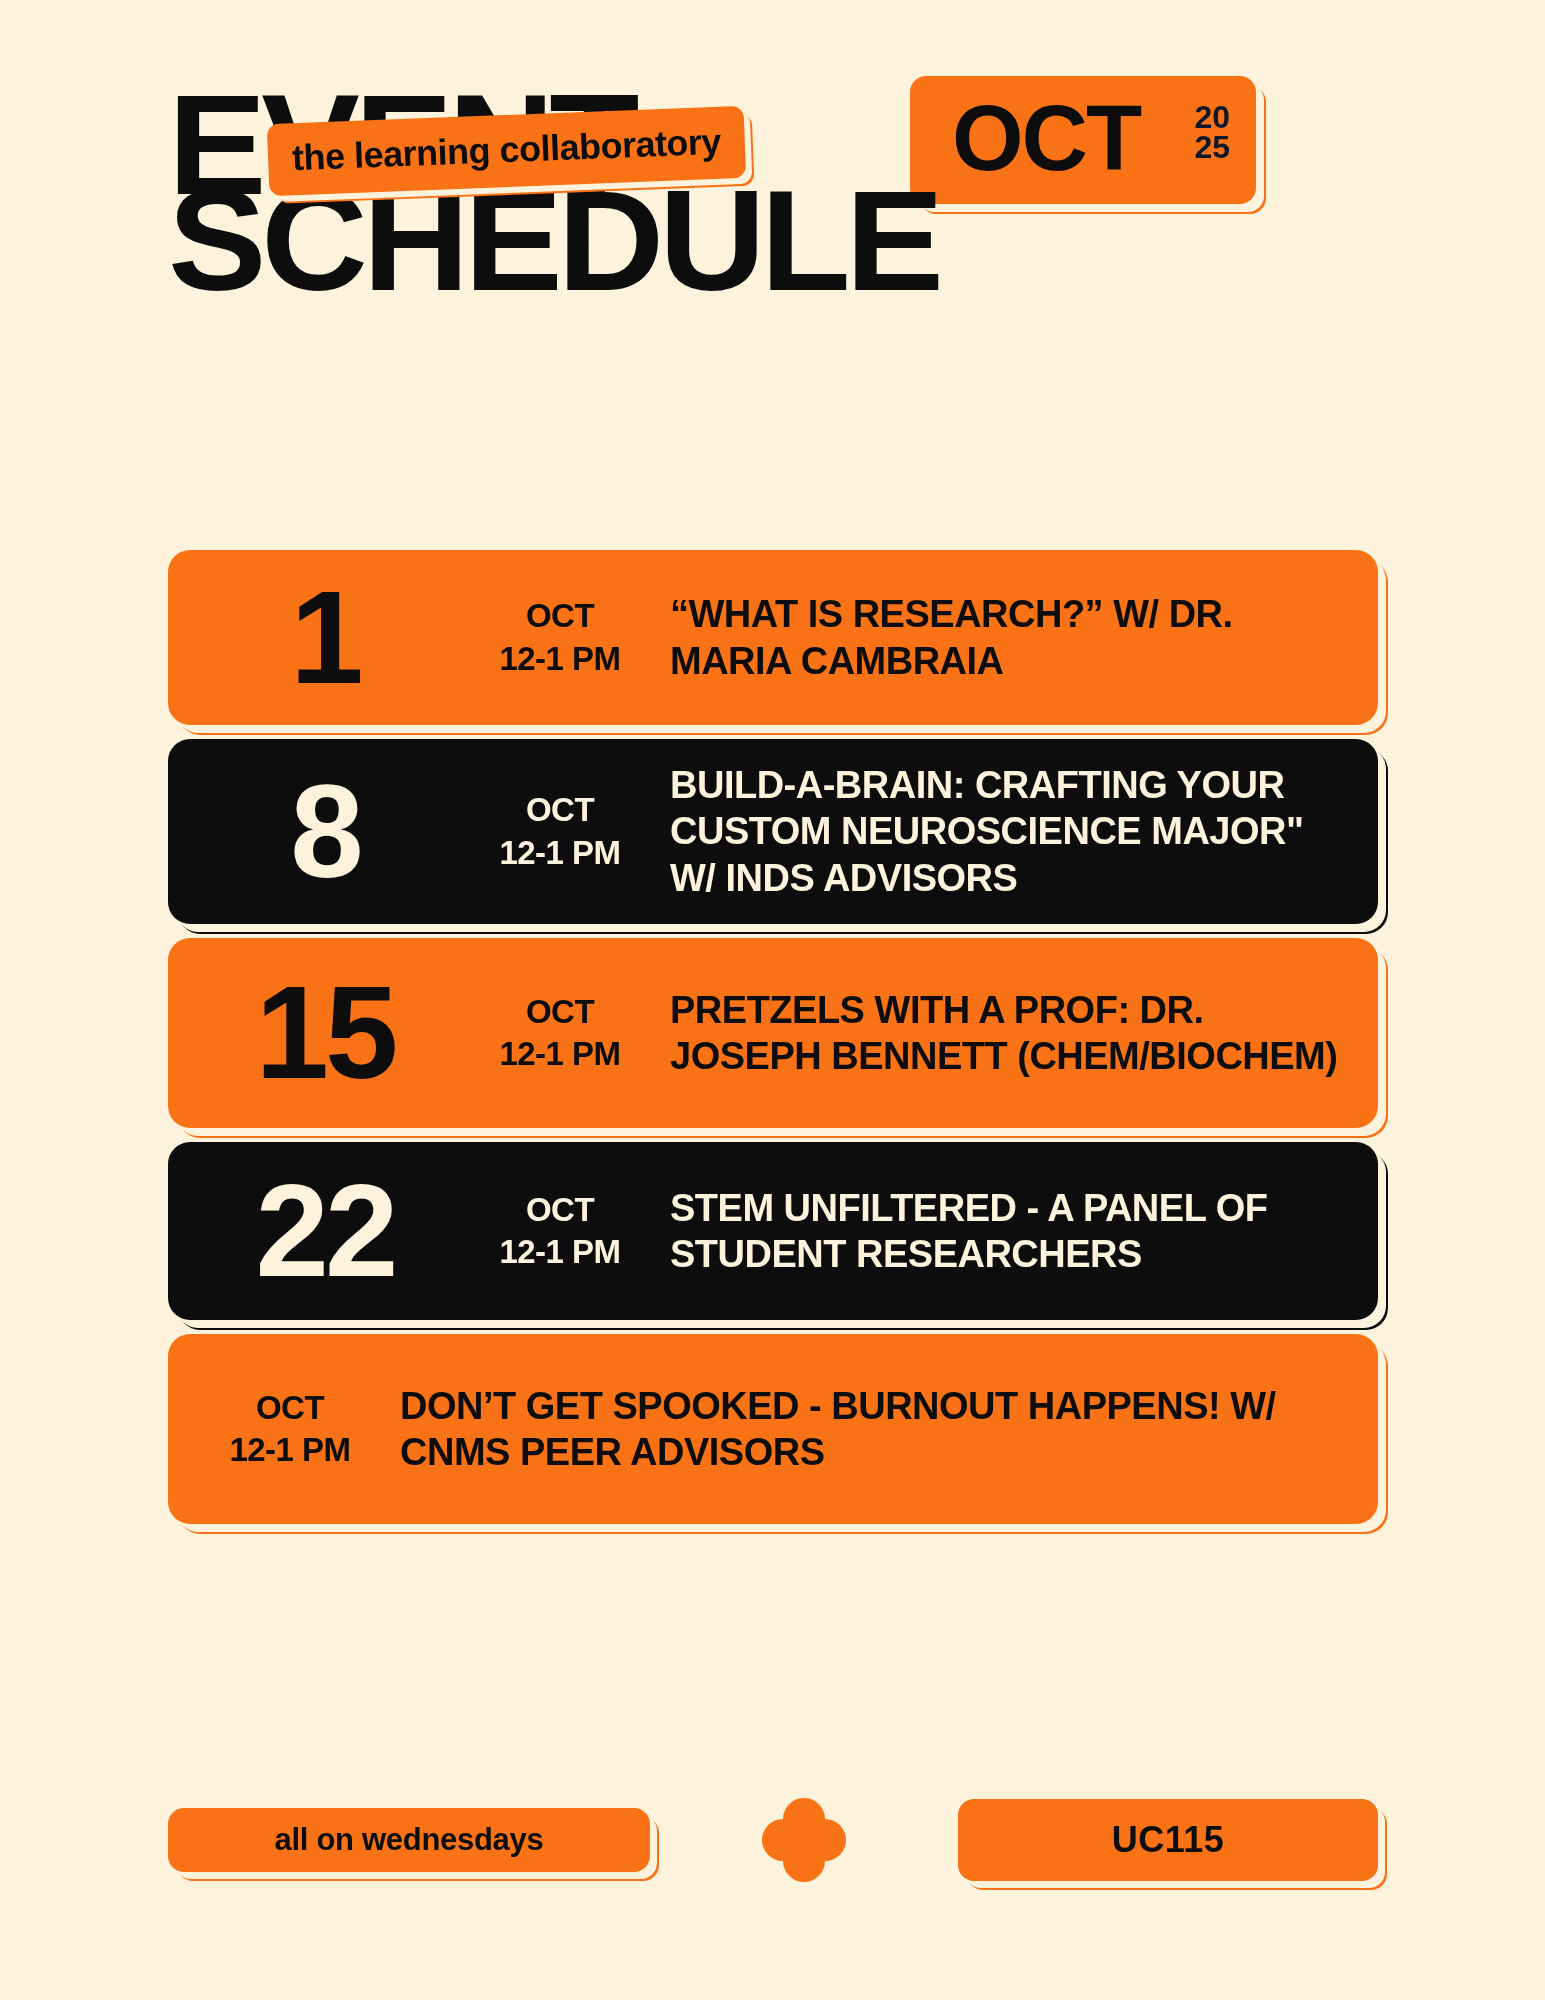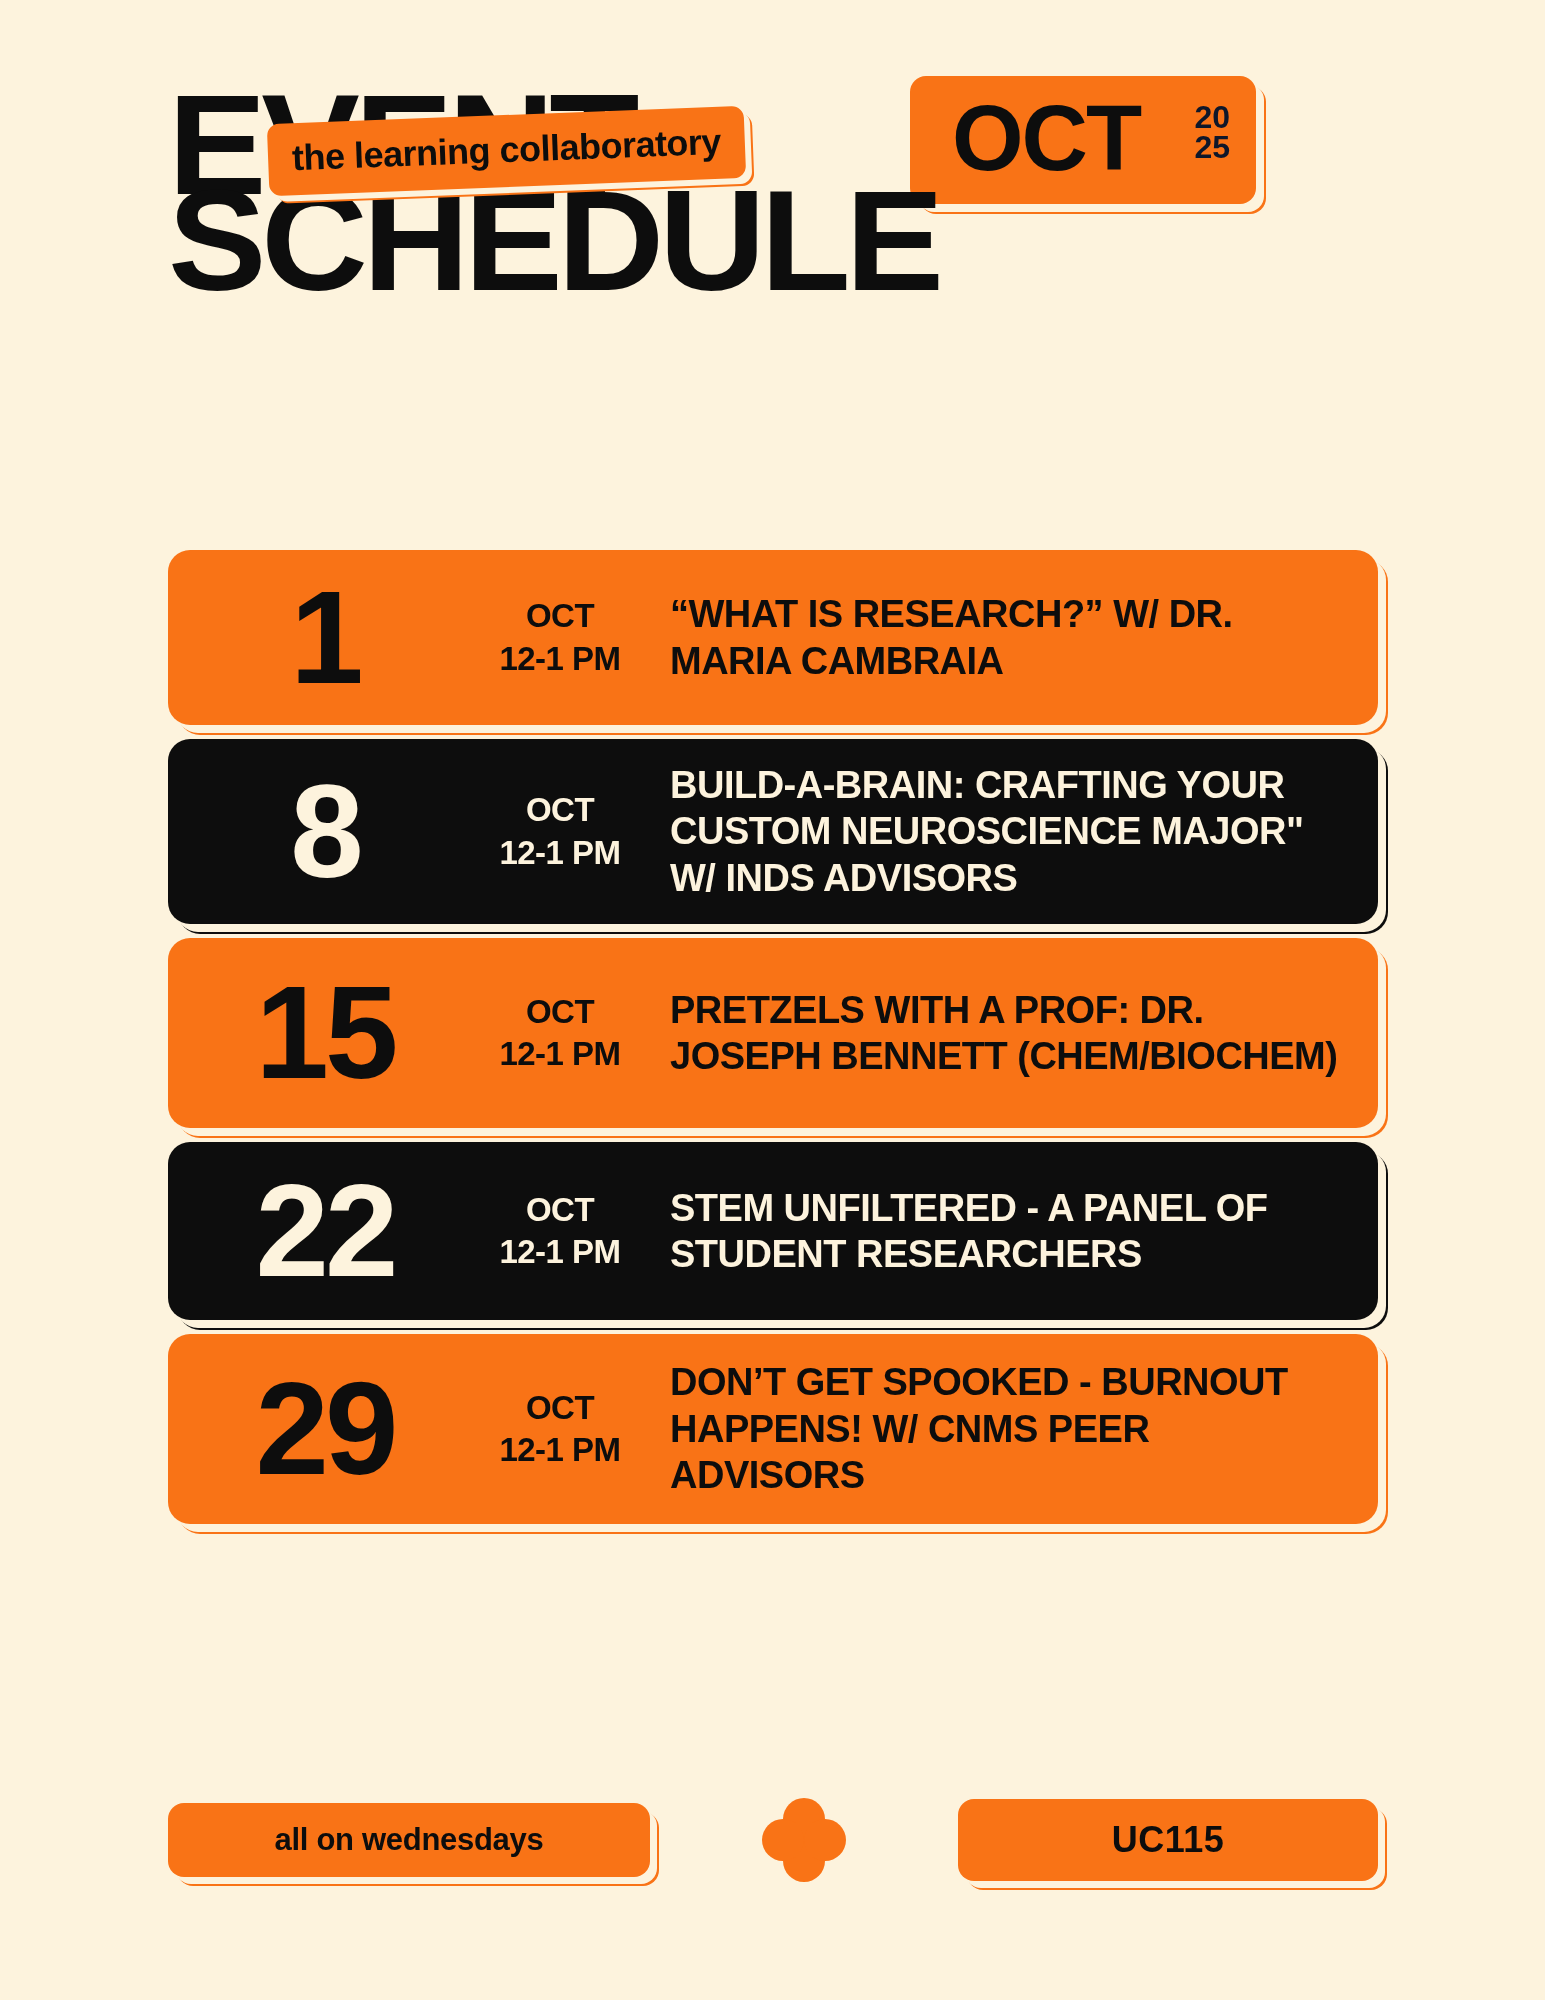--- a/index.html
+++ b/index.html
@@ -193,21 +193,21 @@
     font-weight: 800;
     letter-spacing: -0.3px;
     display: flex;
     align-items: center;
     justify-content: center;
     box-shadow: 7px 7px 0 #fdf3dd, 9px 9px 0 #f97316;
     box-sizing: border-box;
   }
   .foot-left {
     width: 482px;
-    height: 74px;
+    height: 64px;
   }
   .foot-right {
     width: 420px;
     height: 82px;
     font-size: 36px;
     font-weight: 900;
     letter-spacing: 0.5px;
   }
   .clover {
     width: 90px;
@@ -272,21 +272,20 @@
     <div class="event-row black row-h4">
       <div class="ev-day">22</div>
       <div class="ev-meta">
         <div>OCT</div>
         <div>12-1 PM</div>
       </div>
       <div class="ev-title">STEM UNFILTERED - A PANEL OF STUDENT RESEARCHERS</div>
     </div>
 
     <div class="event-row orange row-h5">
-      <div class="ev-day">29</div>
       <div class="ev-meta">
         <div>OCT</div>
         <div>12-1 PM</div>
       </div>
       <div class="ev-title">DON’T GET SPOOKED - BURNOUT HAPPENS! W/ CNMS PEER ADVISORS</div>
     </div>
 
   </div>
 
   <div class="footer">

